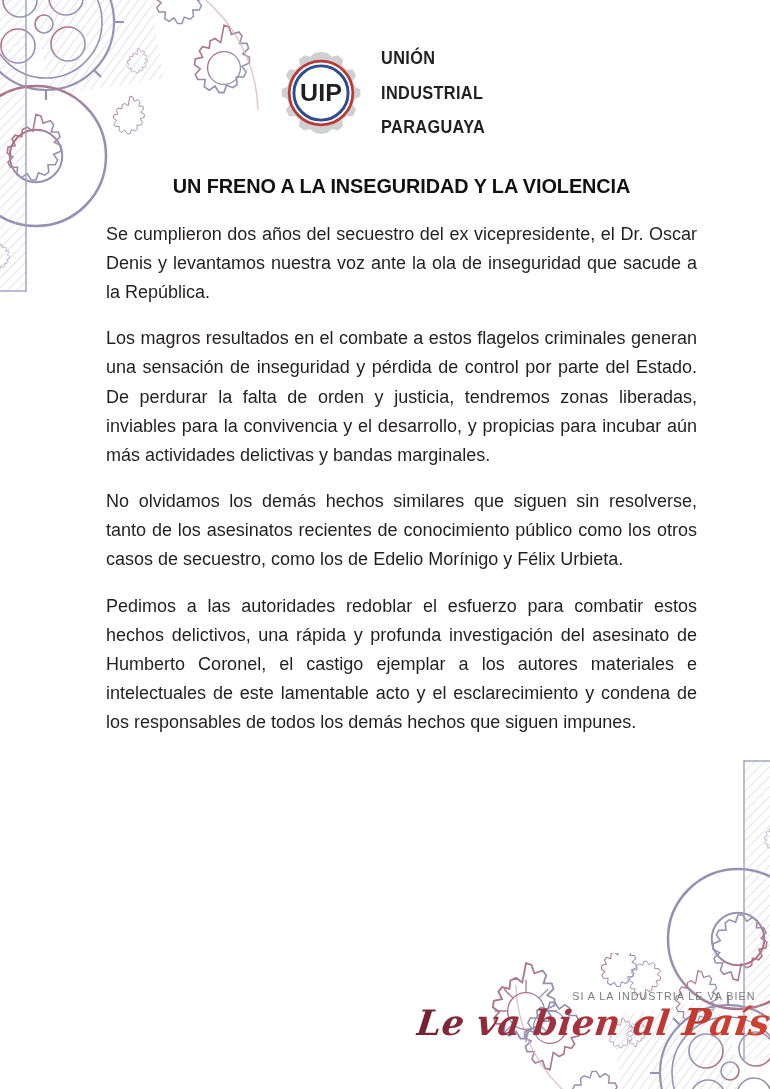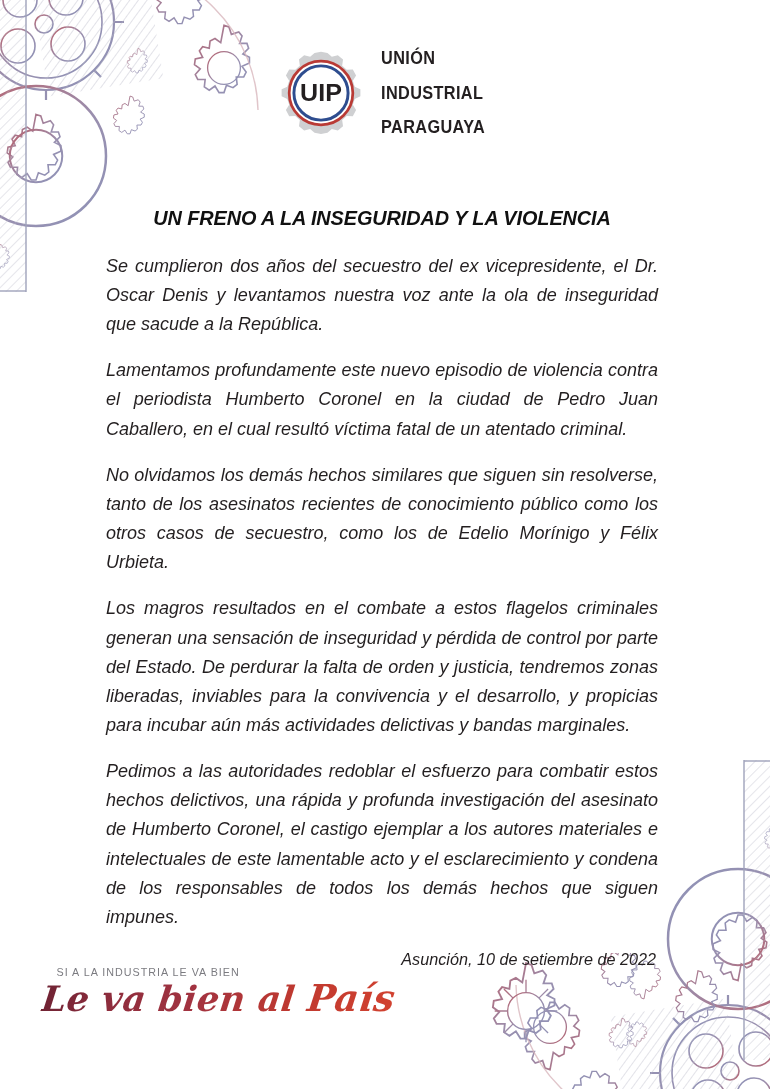--- a/index.html
+++ b/index.html
@@ -41,23 +41,22 @@
     letter-spacing:0.4px;
     color:#231f20;
     line-height:1.12;
     transform:scaleX(0.93);
     transform-origin:left center;
   }
 
   
   .sheet {
     position:relative;
-    padding:0 112px 0 106px;
-    margin-top:68px;
-    font-style:italic;
+    padding:0 73px 0 106px;
+    margin-top:36px;
   }
   .doc-title {
     text-align:center;
     font-weight:bold;
     font-size:20.5px;
     color:#111111;
     letter-spacing:-0.1px;
     margin:0 0 22px 0;
     transform:scaleX(0.97);
   }
@@ -75,22 +74,22 @@
     text-align:right;
     font-size:16.2px;
     color:#231f20;
     padding-right:2px;
   }
 
   
   .footer {
     position:absolute;
     left:0; right:0;
-    bottom:72px;
-    text-align:left;
+    bottom:48px;
+    text-align:right;
     padding-left:42px;
   }
   .tagline-small {
     font-size:11.2px;
     letter-spacing:1.05px;
     color:#7b7b80;
     font-weight:normal;
     margin-bottom:1px;
     transform:scaleX(0.96);
   }
@@ -257,24 +256,22 @@
     <span>UNIÓN</span>
     <span>INDUSTRIAL</span>
     <span>PARAGUAYA</span>
   </div>
 </div>
 
 <div class="sheet">
   <h1 class="doc-title">UN FRENO A LA INSEGURIDAD Y LA VIOLENCIA</h1>
 
   <p class="para">Se cumplieron dos años del secuestro del ex vicepresidente, el Dr. Oscar Denis y levantamos nuestra voz ante la ola de inseguridad que sacude a la República.</p>
-  <p class="para">Lamentamos profundamente este nuevo episodio de violencia contra el periodista Humberto Coronel en la ciudad de Pedro Juan Caballero, en el cual resultó víctima fatal de un atentado criminal.</p>
+  <p class="para">Los magros resultados en el combate a estos flagelos criminales generan una sensación de inseguridad y pérdida de control por parte del Estado. De perdurar la falta de orden y justicia, tendremos zonas liberadas, inviables para la convivencia y el desarrollo, y propicias para incubar aún más actividades delictivas y bandas marginales.</p>
   <p class="para">No olvidamos los demás hechos similares que siguen sin resolverse, tanto de los asesinatos recientes de conocimiento público como los otros casos de secuestro, como los de Edelio Morínigo y Félix Urbieta.</p>
-  <p class="para">Los magros resultados en el combate a estos flagelos criminales generan una sensación de inseguridad y pérdida de control por parte del Estado. De perdurar la falta de orden y justicia, tendremos zonas liberadas, inviables para la convivencia y el desarrollo, y propicias para incubar aún más actividades delictivas y bandas marginales.</p>
   <p class="para">Pedimos a las autoridades redoblar el esfuerzo para combatir estos hechos delictivos, una rápida y profunda investigación del asesinato de Humberto Coronel, el castigo ejemplar a los autores materiales e intelectuales de este lamentable acto y el esclarecimiento y condena de los responsables de todos los demás hechos que siguen impunes.</p>
 
-  <div class="signoff">Asunción, 10 de setiembre de 2022</div>
 </div>
 
 <div class="footer">
   <div class="tagline-small">SI A LA INDUSTRIA LE VA BIEN</div>
   <div class="tagline-script"><span>Le va bien al </span><span class="strong">País</span></div>
 </div>
 
 </body></html>

